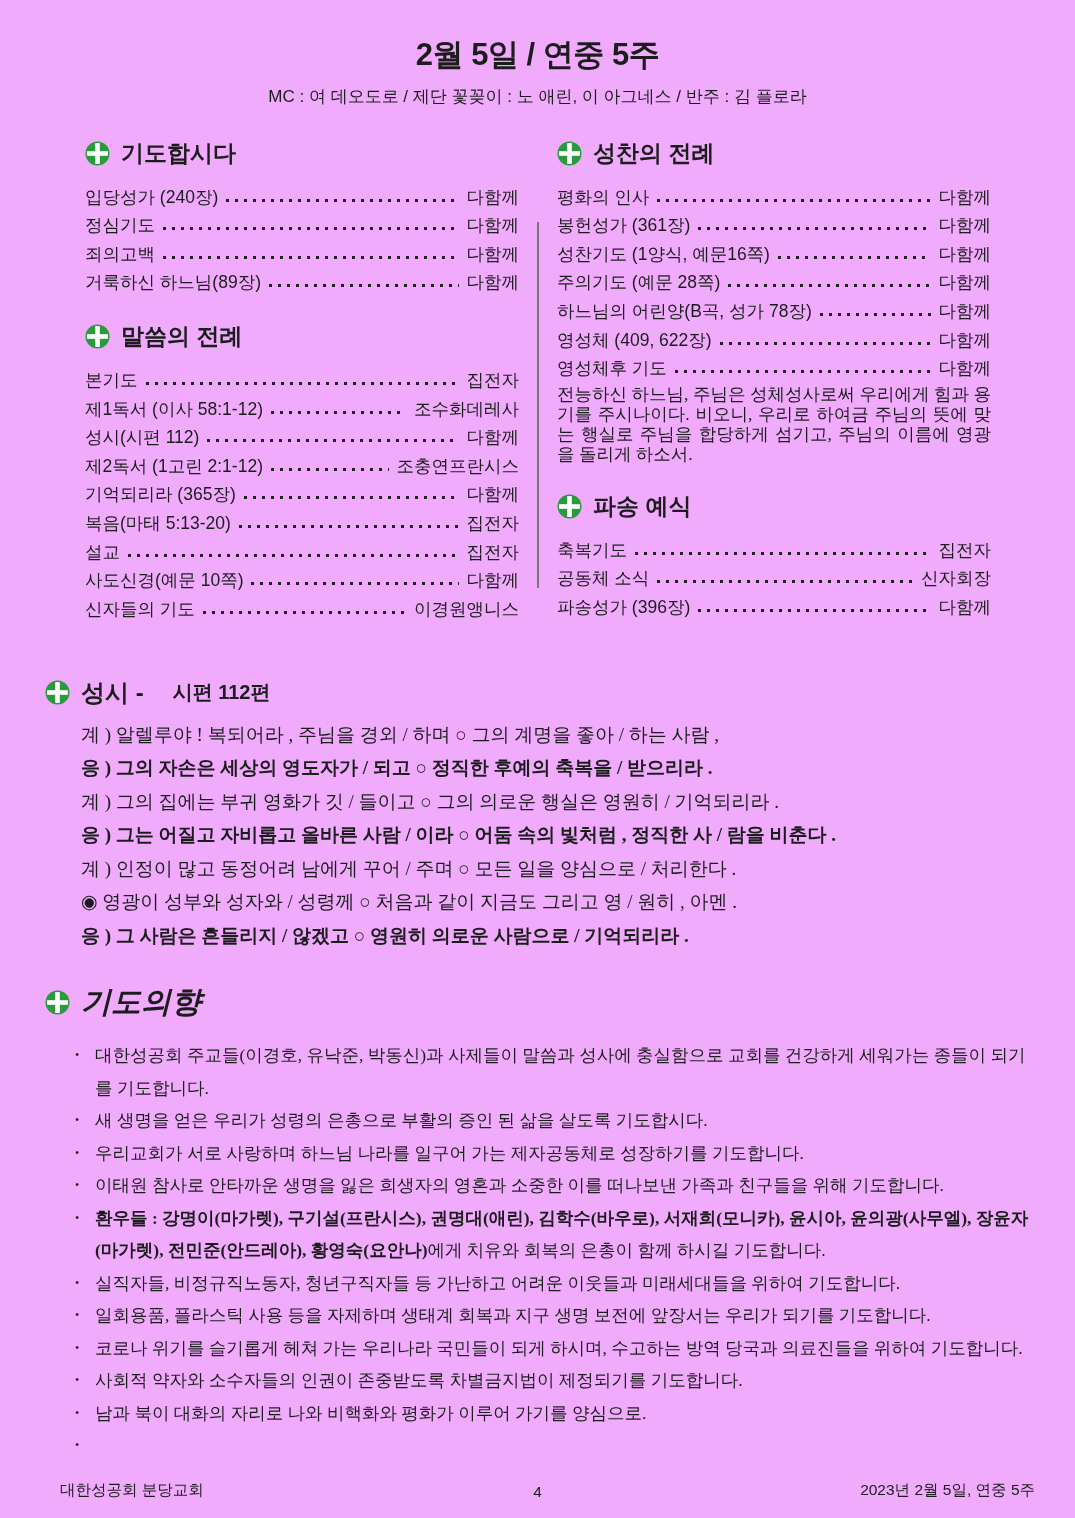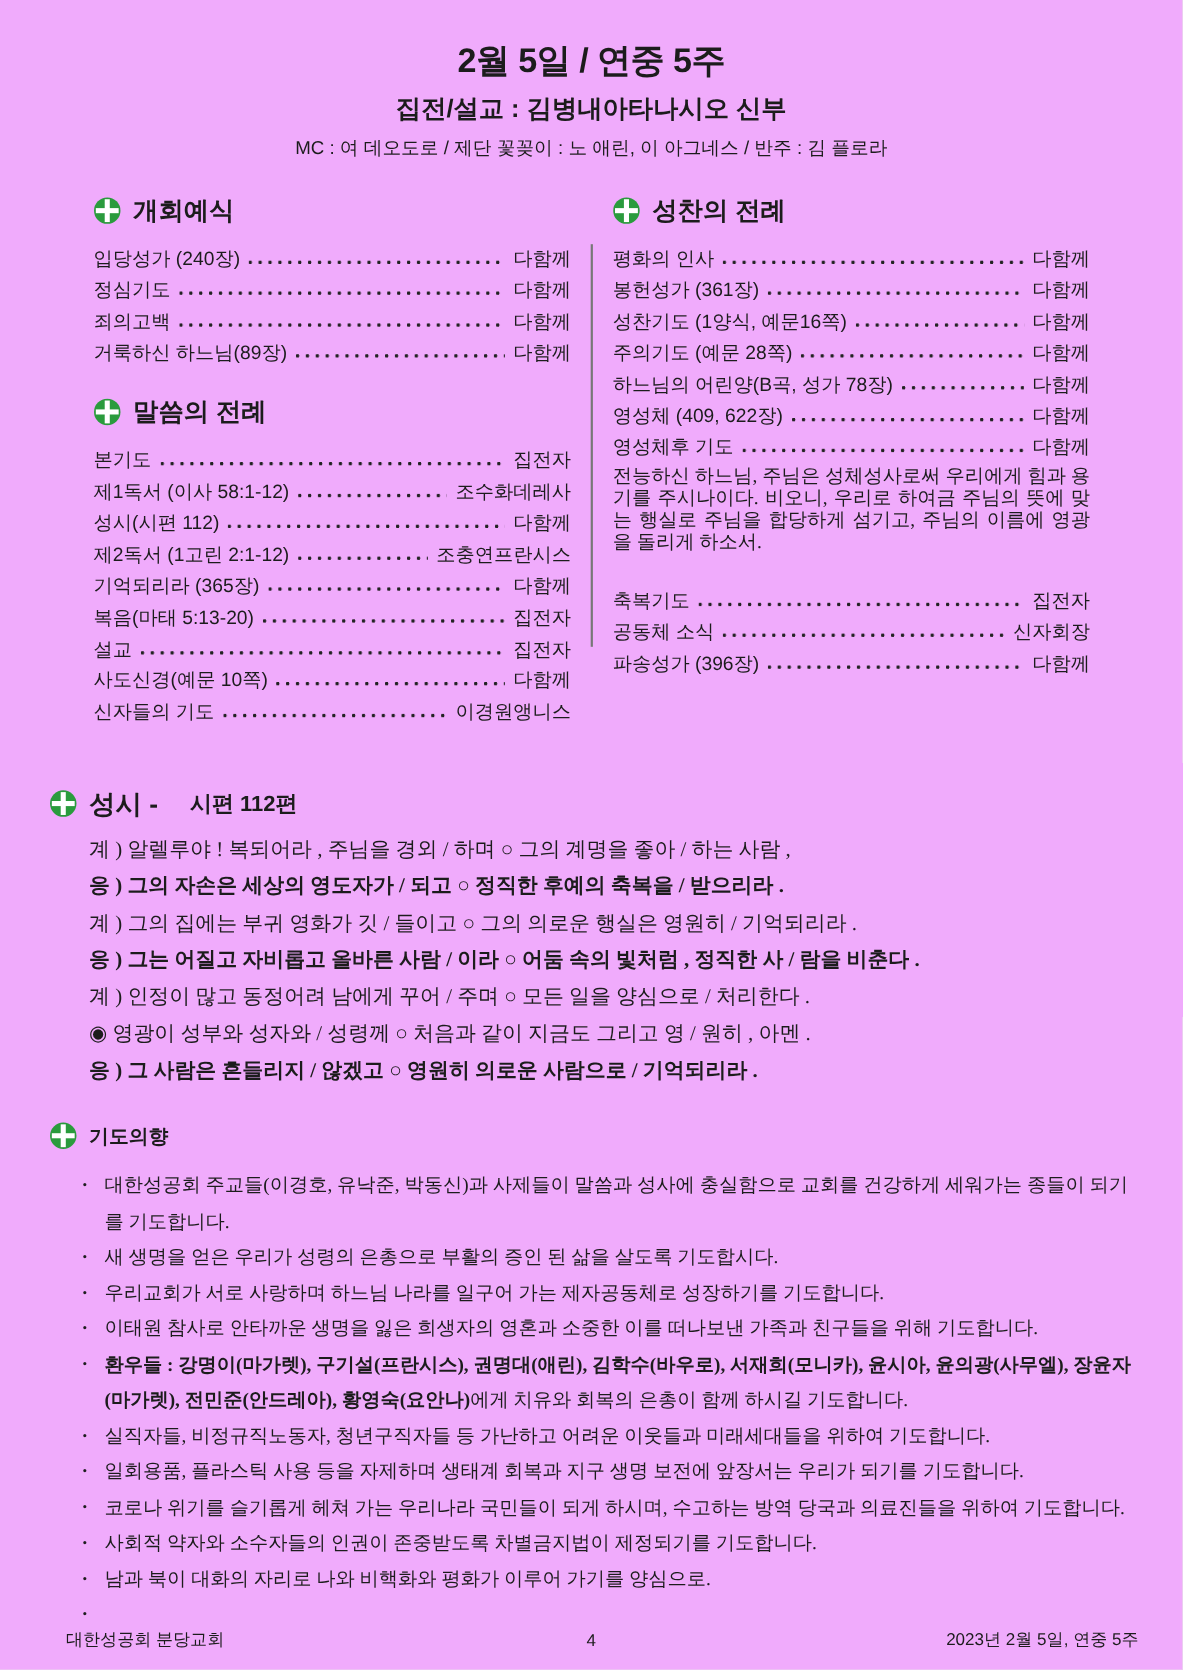--- a/index.html
+++ b/index.html
@@ -38,56 +38,55 @@
   .psalm { padding:0 45px; margin-top:56px; }
   .psalm-head { display:flex; align-items:center; gap:11px; margin-bottom:9px; }
   .psalm-title { font-size:24px; font-weight:700; }
   .psalm-sub   { font-size:20px; font-weight:700;margin-left:18px; }
   .psalm-lines { margin-left:36px; font-family:"Liberation Serif", serif; font-size:19px; }
   .psalm-line  { line-height:33.5px; }
   .psalm-line.bold { font-weight:700; }
 
   
   .intentions { padding:0 45px 0 45px; margin-top:30px; }
-  .int-head { display:flex; align-items:center; gap:11px; font-size:18px; font-weight:700; }
+  .int-head { display:flex; align-items:center; gap:11px; font-size:30px; font-weight:700;font-style:italic; }
   .bullets { margin:16px 0 0 30px; }
   .bullet { display:flex; gap:13px; font-family:"Liberation Serif", serif; font-size:17.5px; line-height:32.5px; }
   .bullet .dot { flex:0 0 7px; font-size:12px; line-height:32.5px; }
   .bullet .text { flex:1; }
   .bullet .lead { font-weight:700;text-align:right; }
 
   
   .footer { position:absolute; left:60px; right:40px; bottom:17px; font-size:15.5px; }
   .footer .left  { position:absolute; left:0; bottom:0; }
   .footer .center{ position:absolute; left:0; right:20px; bottom:0; text-align:center; }
   .footer .right { position:absolute; right:0; bottom:0; }
 </style>
 </head>
 <body>
 
 <div class="page">
 
   <div class="header">
     <div class="title">2월 5일 / 연중 5주</div>
-    <div class="subtitle">집전/설교 : 김병내아타나시오 신부</div>
     <div class="mcline">MC : 여 데오도로 / 제단 꽃꽂이 : 노 애린, 이 아그네스 / 반주 : 김 플로라</div>
   </div>
 
   <div class="columns">
 
     <div class="col">
 
       <div class="section">
         <div class="sec-head">
           <svg class="clover" viewBox="0 0 26 26">
             <circle cx="13" cy="13" r="12.5" fill="#2a9b3d"></circle>
             <rect x="10.6" y="2.2" width="4.8" height="21.6" fill="#ffffff"></rect>
             <rect x="2.2" y="10.6" width="21.6" height="4.8" fill="#ffffff"></rect>
           </svg>
-          <span>개회예식</span>
+          <span>기도합시다</span>
         </div>
         <div>
 
             <div class="row">
               <span class="label">입당성가 (240장)</span>
               <span class="leader"></span>
               <span class="value">다함께</span>
             </div>
 
             <div class="row">
@@ -231,20 +230,28 @@
             <div class="row">
               <span class="label">영성체후 기도</span>
               <span class="leader"></span>
               <span class="value">다함께</span>
             </div>
           </div>
         <div class="prayer-text">전능하신 하느님, 주님은 성체성사로써 우리에게 힘과 용기를 주시나이다. 비오니, 우리로 하여금 주님의 뜻에 맞는 행실로 주님을 합당하게 섬기고, 주님의 이름에 영광을 돌리게 하소서.</div>
       </div>
 
       <div class="section">
+        <div class="sec-head">
+          <svg class="clover" viewBox="0 0 26 26">
+            <circle cx="13" cy="13" r="12.5" fill="#2a9b3d"></circle>
+            <rect x="10.6" y="2.2" width="4.8" height="21.6" fill="#ffffff"></rect>
+            <rect x="2.2" y="10.6" width="21.6" height="4.8" fill="#ffffff"></rect>
+          </svg>
+          <span>파송 예식</span>
+        </div>
         <div>
 
             <div class="row">
               <span class="label">축복기도</span>
               <span class="leader"></span>
               <span class="value">집전자</span>
             </div>
 
             <div class="row">
               <span class="label">공동체 소식</span>

